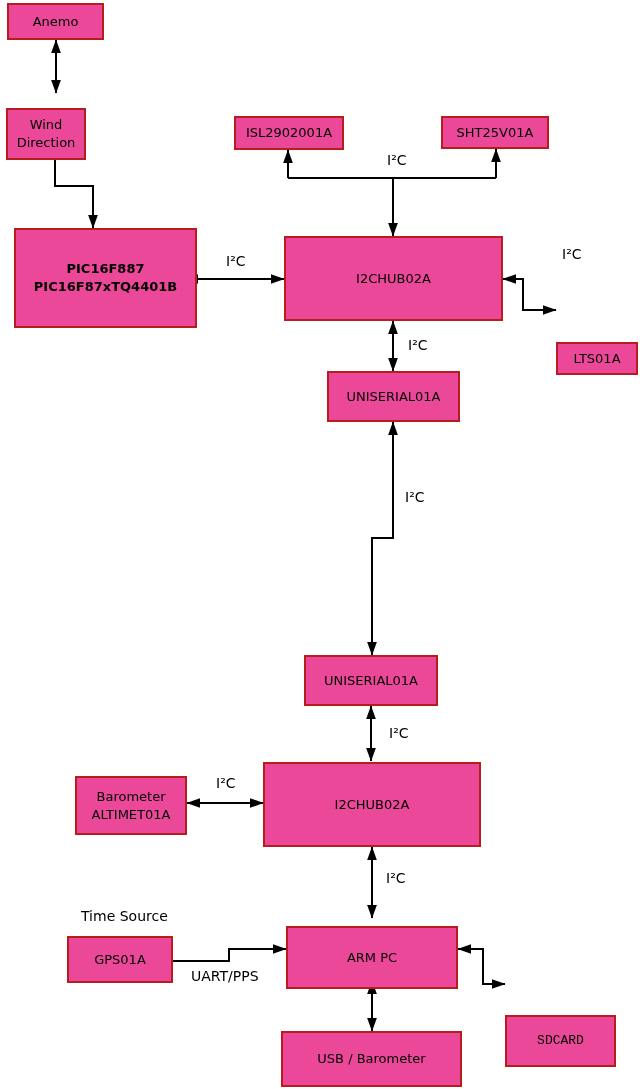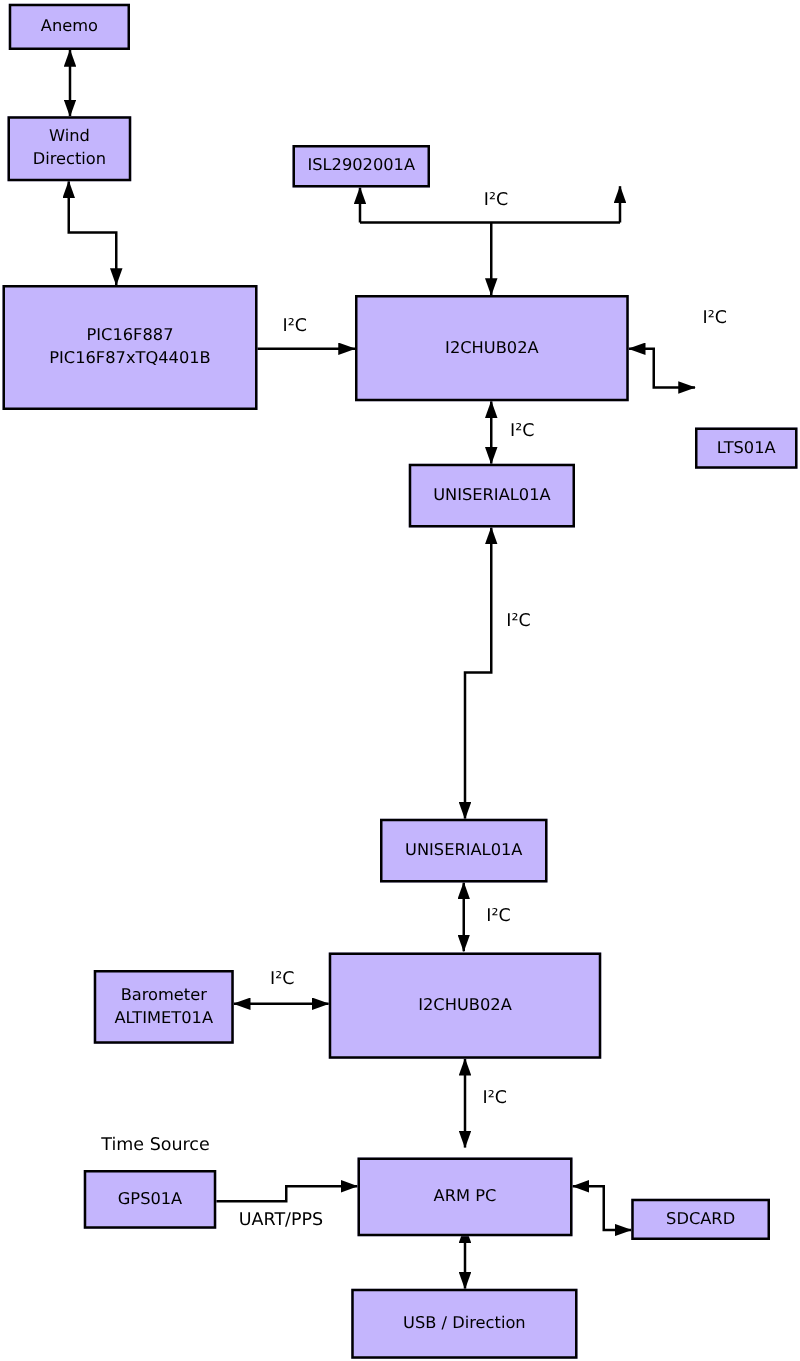--- a/index.html
+++ b/index.html
@@ -17,22 +17,22 @@
     left: 0; top: 0;
   }
   .wires path {
     stroke: #000000;
     stroke-width: 2;
     fill: none;
   }
   .node {
     position: absolute;
     box-sizing: border-box;
-    border: 2px solid #000000;
-    background: #c4b5fd;
+    border: 2px solid #b91c1c;
+    background: #ec4899;
     display: flex;
     flex-direction: column;
     align-items: center;
     justify-content: center;
     text-align: center;
     font-size: 13px;
     line-height: 1.35;
     white-space: nowrap;
   }
   .lbl {
@@ -69,34 +69,37 @@
     <path d="M372,847 V918" marker-start="url(#ah)" marker-end="url(#ah)"></path>
     <path d="M173,961 H229 V949 H286" marker-end="url(#ah)"></path>
     <path d="M458,949 H483 V984 H505" marker-start="url(#ah)" marker-end="url(#ah)"></path>
     <path d="M372,981 V1031" marker-start="url(#ah)" marker-end="url(#ah)"></path>
   </svg>
 
   <div class="node" style="left:7px; top:3px; width:97px; height:37px;">
     <span>Anemo</span>
   </div>
 
-  <div class="node" style="left:6px; top:93px; width:99px; height:52px;">
+  <div class="node" style="left:6px; top:108px; width:80px; height:52px;">
     <span>Wind</span>
     <span>Direction</span>
   </div>
 
-  <div class="node" style="left:2px; top:228px; width:204px; height:100px;">
+  <div class="node" style="left:14px; top:228px; width:183px; height:100px;font-weight:bold;">
     <span>PIC16F887</span>
     <span>PIC16F87xTQ4401B</span>
   </div>
 
   <div class="node" style="left:234px; top:116px; width:110px; height:34px;">
     <span>ISL2902001A</span>
   </div>
 
+  <div class="node" style="left:441px; top:116px; width:108px; height:33px;">
+    <span>SHT25V01A</span>
+  </div>
 
   <div class="node" style="left:284px; top:236px; width:219px; height:85px;">
     <span>I2CHUB02A</span>
   </div>
 
   <div class="node" style="left:556px; top:294px; width:82px; height:33px;margin-top:48px;">
     <span>LTS01A</span>
   </div>
 
   <div class="node" style="left:327px; top:371px; width:133px; height:51px;">
@@ -117,26 +120,26 @@
   </div>
 
   <div class="node" style="left:286px; top:926px; width:172px; height:63px;">
     <span>ARM PC</span>
   </div>
 
   <div class="node" style="left:67px; top:936px; width:106px; height:47px;">
     <span>GPS01A</span>
   </div>
 
-  <div class="node" style="left:505px; top:959px; width:111px; height:33px;">
+  <div class="node" style="left:505px; top:1015px; width:111px; height:52px;font-family:Liberation Mono, monospace;">
     <span>SDCARD</span>
   </div>
 
   <div class="node" style="left:281px; top:1031px; width:181px; height:56px;">
-    <span>USB / Direction</span>
+    <span>USB / Barometer</span>
   </div>
 
   <span class="lbl" style="left:387px; top:153px;">I²C</span>
   <span class="lbl" style="left:226px; top:254px;">I²C</span>
   <span class="lbl" style="left:562px; top:247px;">I²C</span>
   <span class="lbl" style="left:408px; top:338px;">I²C</span>
   <span class="lbl" style="left:405px; top:490px;">I²C</span>
   <span class="lbl" style="left:389px; top:726px;">I²C</span>
   <span class="lbl" style="left:216px; top:776px;">I²C</span>
   <span class="lbl" style="left:386px; top:871px;">I²C</span>

